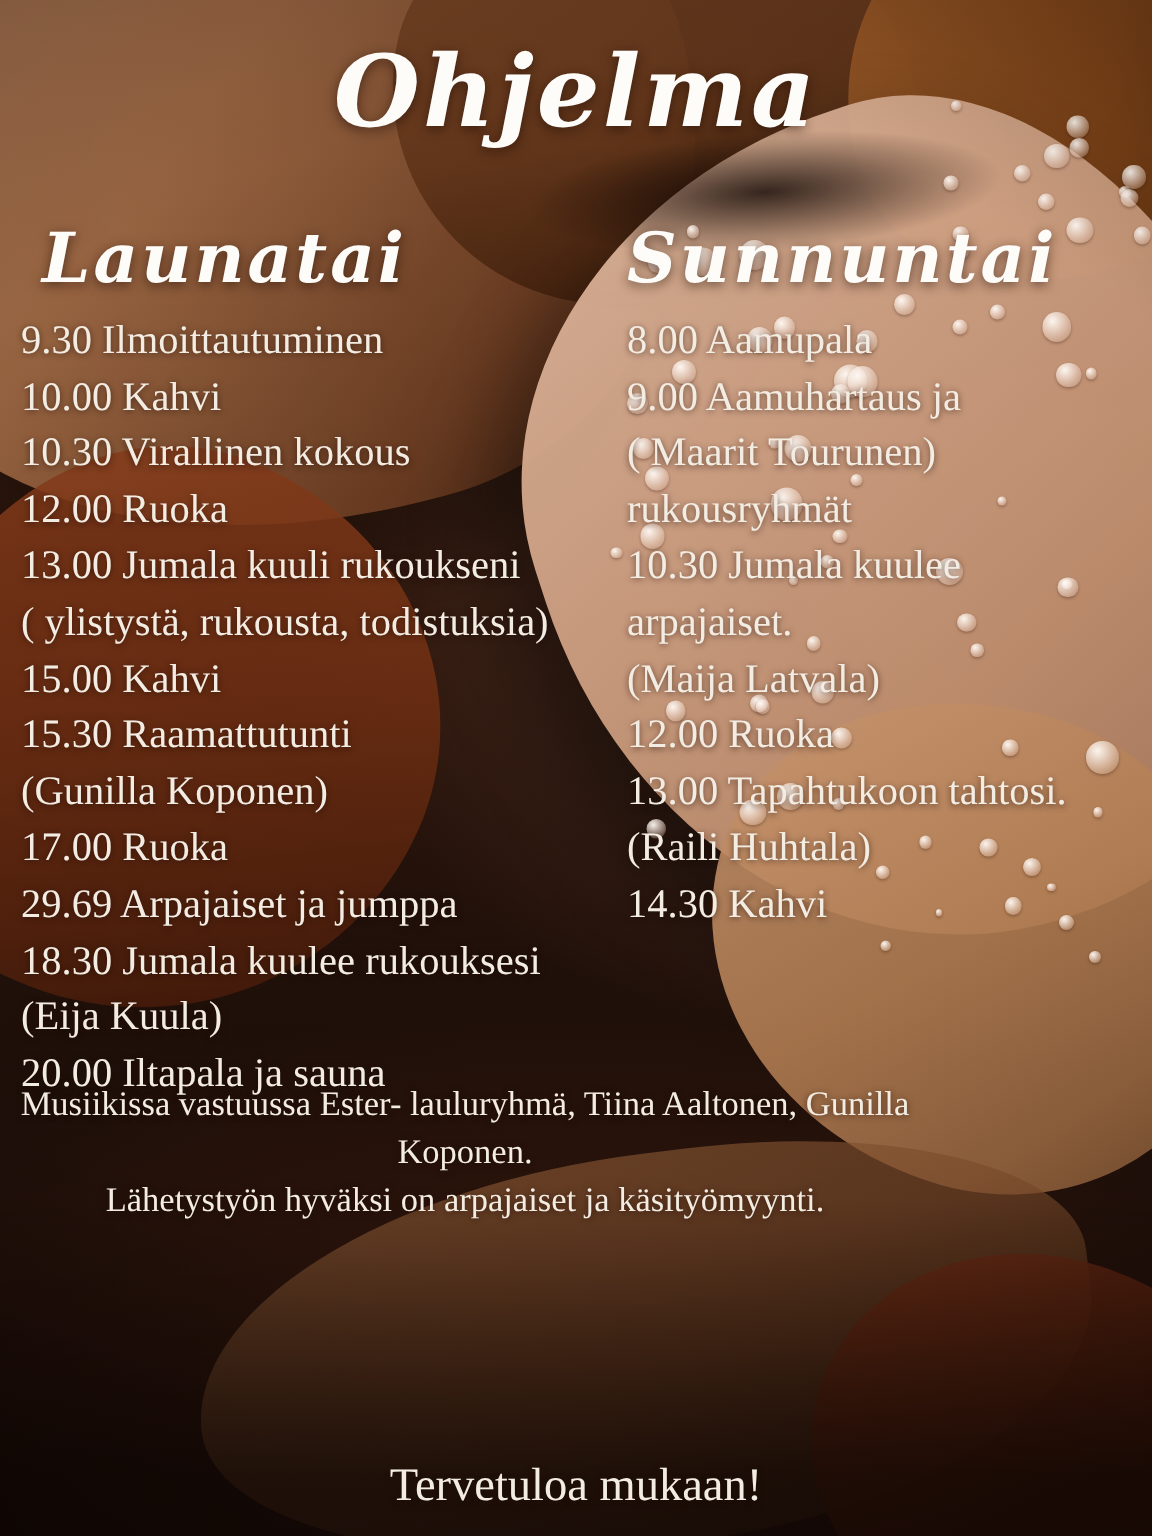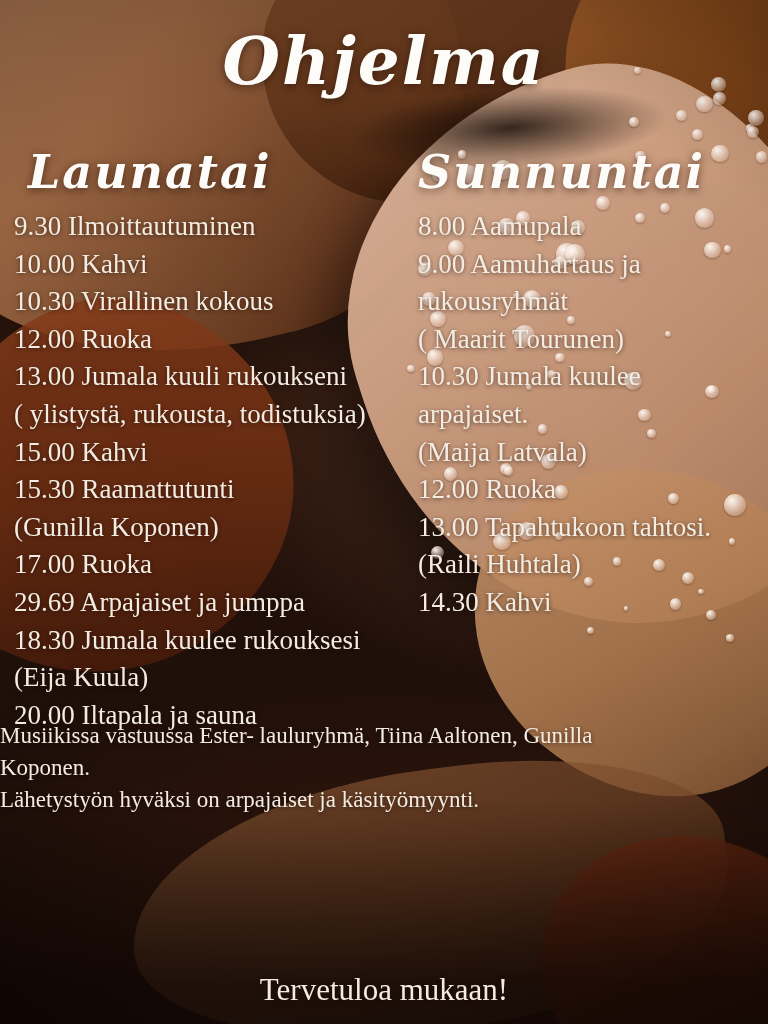--- a/index.html
+++ b/index.html
@@ -122,20 +122,21 @@
   .line {
     color: var(--text_color, #f3ece2);
     font-size: 27px;
     line-height: 37.6px;
     text-shadow: 0 1px 4px rgba(30,10,5,.6);
     white-space: nowrap;
   }
 
   .notes {
     position: absolute; top: 720px; left: 0; width: 620px;
+    text-align: center;
   }
   .notes .line { font-size: 23px; line-height: 32px; white-space: normal; }
 
   .pricing {
     position: absolute; top: 818px; left: 34px; width: 700px;
     text-align: center;
   }
   .pricing .line { font-size: 23px; line-height: 31.5px; white-space: normal; }
 
   .closing {
@@ -258,22 +259,22 @@
           <div class="line">18.30 Jumala kuulee rukouksesi</div>
           <div class="line">(Eija Kuula)</div>
           <div class="line">20.00 Iltapala ja sauna</div>
         </div>
     </section>
     <section class="col col-right">
       <h2 class="script">Sunnuntai</h2>
       <div class="list">
           <div class="line">8.00 Aamupala</div>
           <div class="line">9.00 Aamuhartaus ja</div>
+          <div class="line">( Maarit Tourunen)</div>
           <div class="line">rukousryhmät</div>
-          <div class="line">( Maarit Tourunen)</div>
           <div class="line">10.30 Jumala kuulee</div>
           <div class="line">arpajaiset.</div>
           <div class="line">(Maija Latvala)</div>
           <div class="line">12.00 Ruoka</div>
           <div class="line">13.00 Tapahtukoon tahtosi.</div>
           <div class="line">(Raili Huhtala)</div>
           <div class="line">14.30 Kahvi</div>
         </div>
     </section>
   </div>

